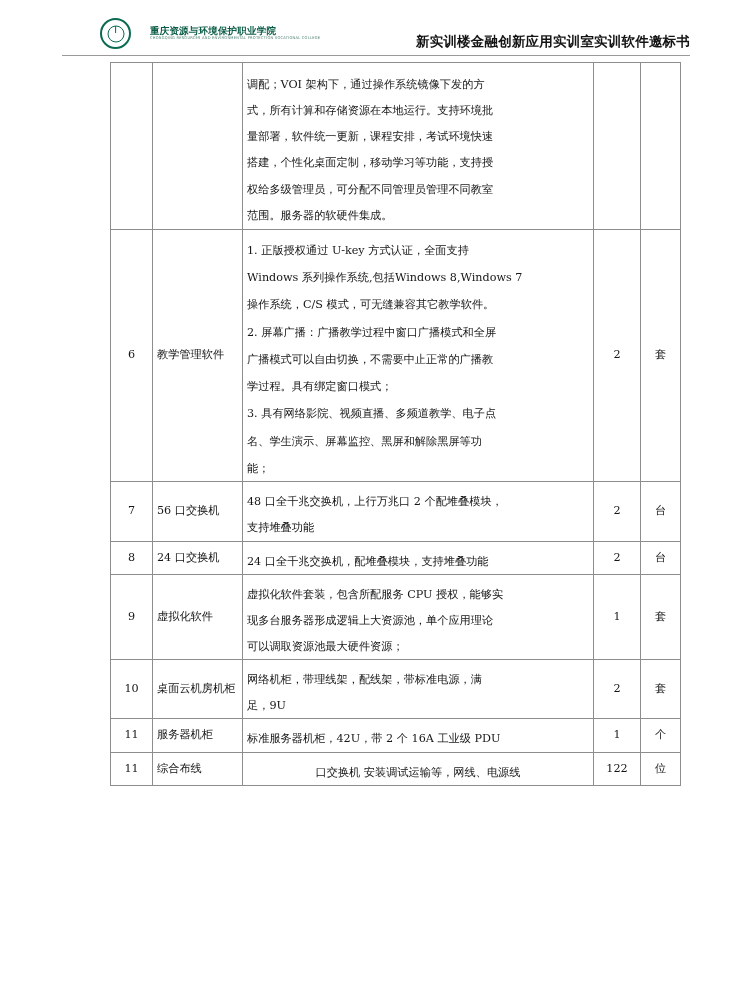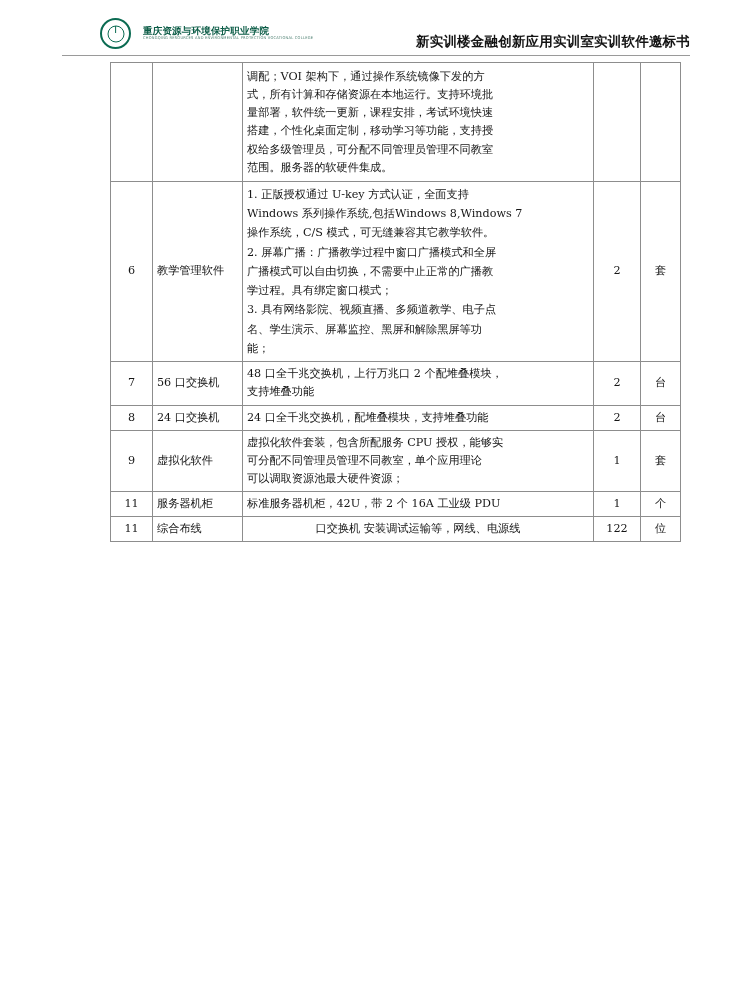--- a/index.html
+++ b/index.html
@@ -30,21 +30,21 @@
     top: 18px;
     width: 628px;
     height: 38px;
   }
   .logo-block {
     position: absolute;
     left: 38px;
     top: 0px;
     display: flex;
     align-items: center;
-    gap: 12px;
+    gap: 19px;
   }
   .logo-seal {
     width: 27px;
     height: 27px;
     border-radius: 50%;
     border: 2.2px solid #0b6b52;
     background: #ffffff;
     position: relative;
     flex: 0 0 auto;
   }
@@ -168,20 +168,21 @@
   .footnote-cell {
     text-align: justify;
     text-align-last: center;
     padding: 6px 9px 7px 9px;
     line-height: 1.72;
     font-size: 11.2px;
   }
   .spec-line {
     display: block;
     white-space: nowrap;
+    margin-top: 8px;
   }
 </style>
 </head>
 <body>
 
 <div class="page-header">
   <div class="header-inner">
 
     <div class="logo-block">
       <div class="logo-seal"></div>
@@ -253,24 +254,34 @@
           <span class="spec-line">24 口全千兆交换机，配堆叠模块，支持堆叠功能</span>
         </td>
         <td class="cell-qty">2</td>
         <td class="cell-unit">台</td>
       </tr>
       <tr>
         <td class="cell-no">9</td>
         <td class="cell-name">虚拟化软件</td>
         <td class="cell-spec">
           <span class="spec-line">虚拟化软件套装，包含所配服务 CPU 授权，能够实</span>
-          <span class="spec-line">可分配不同管理员管理不同教室，单个应用理论</span>
+          <span class="spec-line">现多台服务器形成逻辑上大资源池，单个应用理论</span>
           <span class="spec-line">可以调取资源池最大硬件资源；</span>
         </td>
         <td class="cell-qty">1</td>
+        <td class="cell-unit">套</td>
+      </tr>
+      <tr>
+        <td class="cell-no">10</td>
+        <td class="cell-name">桌面云机房机柜</td>
+        <td class="cell-spec">
+          <span class="spec-line">网络机柜，带理线架，配线架，带标准电源，满</span>
+          <span class="spec-line">足，9U</span>
+        </td>
+        <td class="cell-qty">2</td>
         <td class="cell-unit">套</td>
       </tr>
       <tr>
         <td class="cell-no">11</td>
         <td class="cell-name">服务器机柜</td>
         <td class="cell-spec">
           <span class="spec-line">标准服务器机柜，42U，带 2 个 16A 工业级 PDU</span>
         </td>
         <td class="cell-qty">1</td>
         <td class="cell-unit">个</td>

